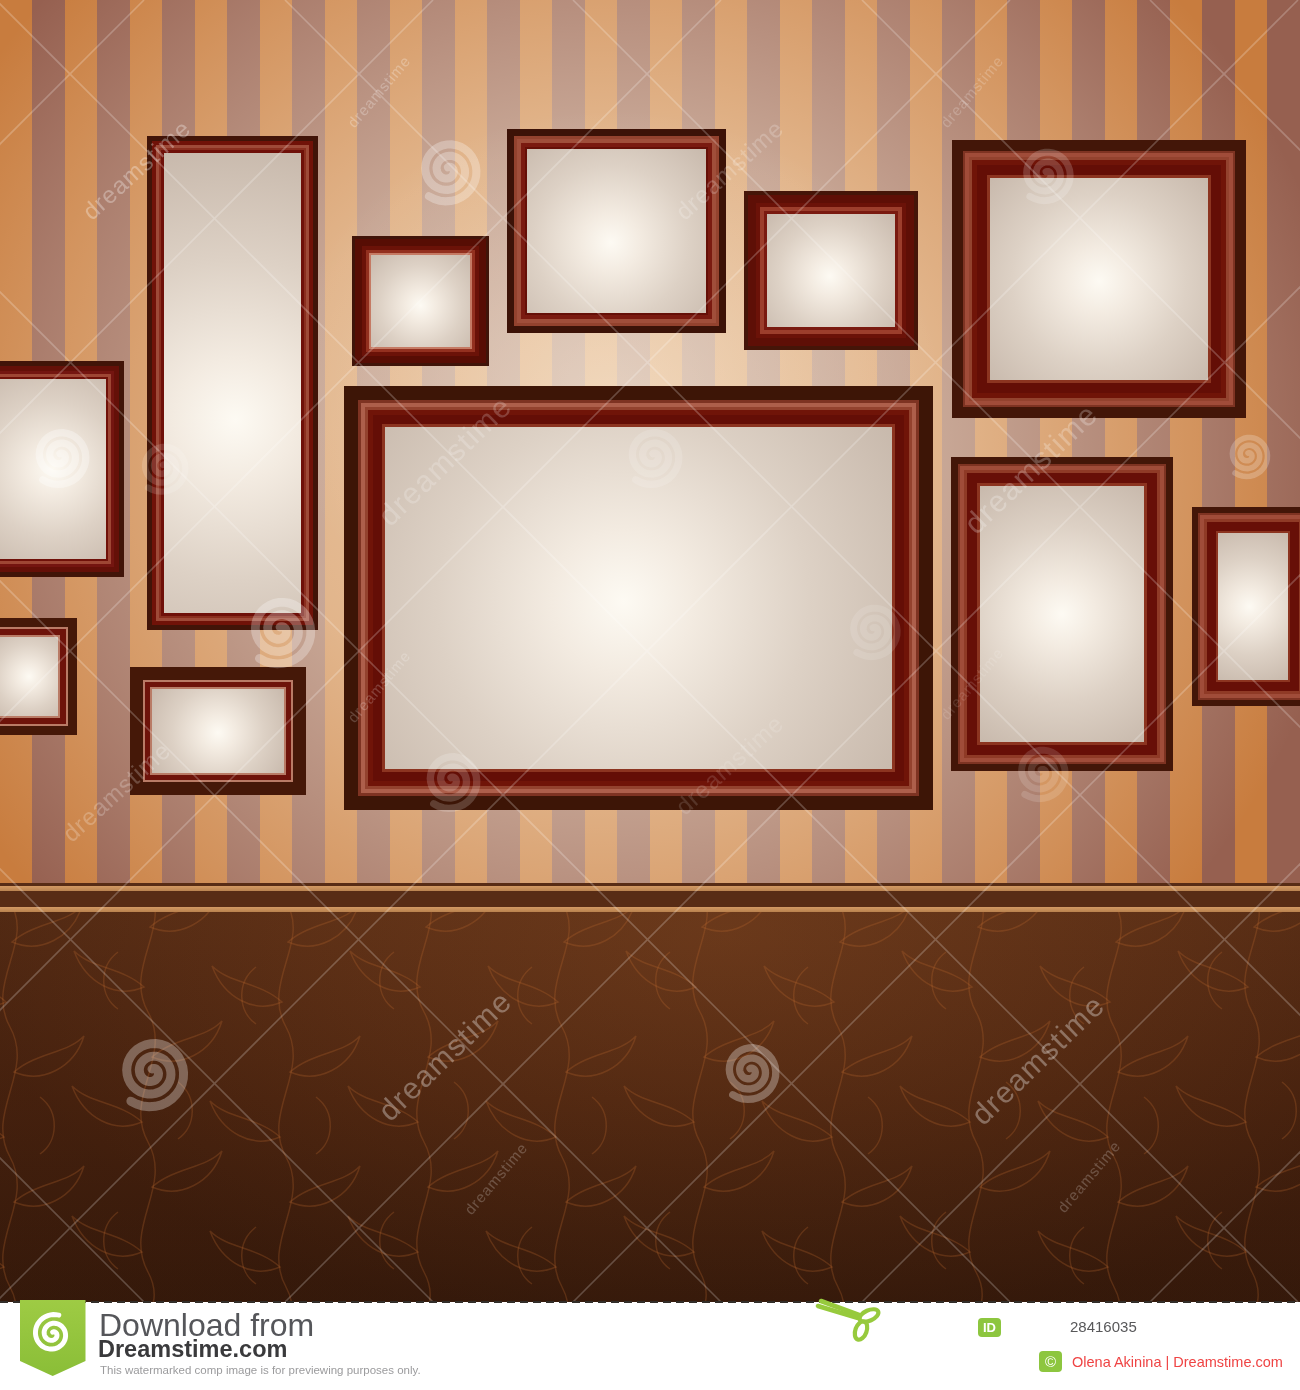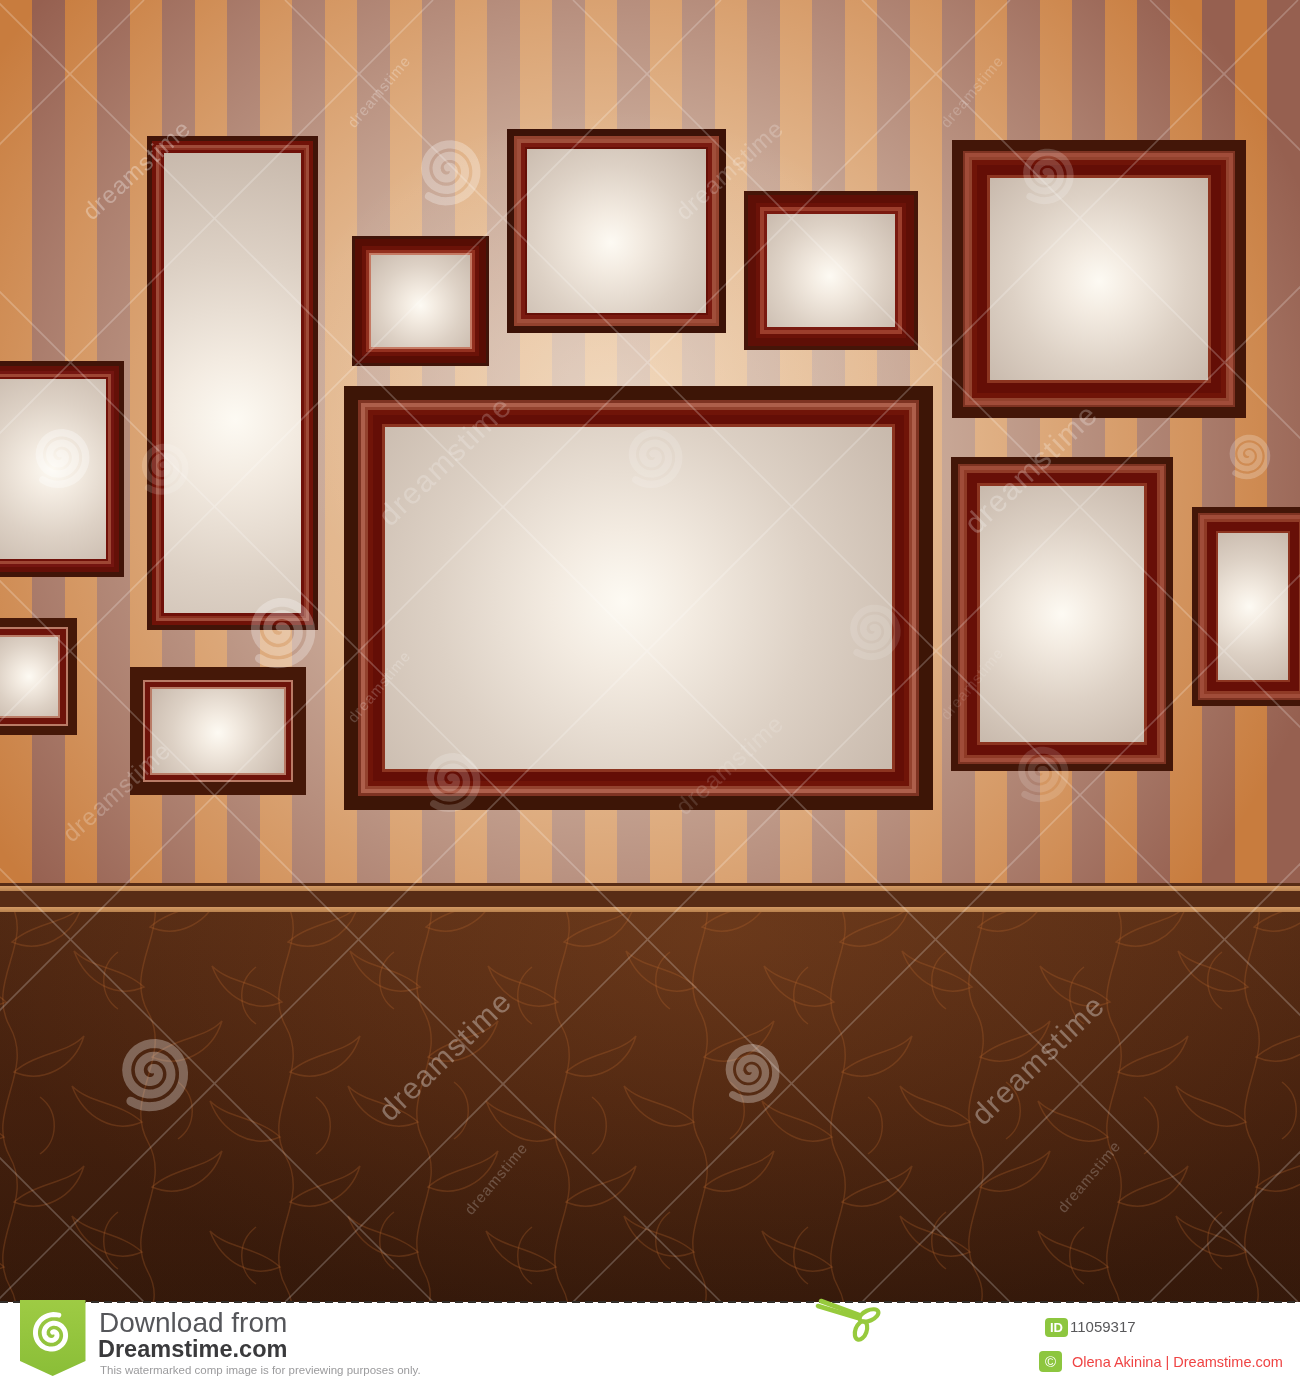--- a/index.html
+++ b/index.html
@@ -335,25 +335,25 @@
 <stop offset="0" stop-color="#9ecb44"></stop>
         <stop offset="1" stop-color="#8abe37"></stop>
       </linearGradient>
     </defs>
 <polygon points="0,0 65.5,0 65.5,61 32.7,76 0,61" fill="url(#rg)"></polygon>
 <g transform="translate(32.7,34) scale(0.62)">
       <path d="M0.0,-3.0 L0.5,-3.3 L1.0,-3.5 L1.7,-3.6 L2.3,-3.6 L3.0,-3.5 L3.7,-3.2 L4.4,-2.8 L5.1,-2.3 L5.7,-1.6 L6.2,-0.9 L6.5,0.0 L6.8,1.0 L6.9,2.1 L6.8,3.2 L6.6,4.3 L6.1,5.4 L5.5,6.4 L4.7,7.4 L3.7,8.3 L2.6,9.1 L1.3,9.7 L-0.1,10.1 L-1.6,10.3 L-3.1,10.3 L-4.7,10.0 L-6.2,9.5 L-7.7,8.8 L-9.2,7.8 L-10.4,6.6 L-11.6,5.2 L-12.5,3.5 L-13.2,1.8 L-13.6,-0.1 L-13.8,-2.1 L-13.7,-4.2 L-13.2,-6.2 L-12.5,-8.2 L-11.4,-10.1 L-10.0,-11.9 L-8.4,-13.5 L-6.5,-14.8 L-4.4,-15.9 L-2.2,-16.7 L0.2,-17.2 L2.7,-17.3 L5.3,-17.0 L7.8,-16.4 L10.2,-15.4 L12.5,-14.0 L14.6,-12.3 L16.5,-10.2 L18.1,-7.9 L19.4,-5.3 L20.2,-2.6 L20.7,0.4 L20.8,3.4 L20.4,6.4 L19.6,9.4 L18.3,12.2 L16.6,14.9 L14.5,17.4 L12.0,19.6 L9.3,21.4 L6.2,22.8 L2.9,23.8 L-0.5,24.3 L-4.0,24.3 L-7.5,23.7 L-11.0,22.7 L-14.3,21.2 L-17.4,19.2 L-20.2,16.7 L-22.6,13.8 L-24.7,10.6 L-26.2,7.0 L-27.3,3.3 L-27.8,-0.7 L-27.7,-4.7 L-27.1,-8.7 L-25.9,-12.6 L-24.1,-16.4 L-21.7,-19.8 L-18.9,-23.0 L-15.6,-25.7 L-11.9,-28.0 L-7.8,-29.7 L-3.6,-30.8 L0.9,-31.3 L5.4,-31.2 L9.9,-30.4" fill="none" stroke="#fff" stroke-width="8" stroke-linecap="round"></path>
     </g>
 </svg>
 
-<div class="abs" style="left:99px;top:1309px;font-size:28px;line-height:1;color:#55565a;white-space:nowrap">Download from</div>
+<div class="abs" style="left:99px;top:1309px;font-size:32px;line-height:1;color:#55565a;white-space:nowrap">Download from</div>
 
 <div class="abs" style="left:98px;top:1338px;font-size:23.5px;line-height:1;font-weight:bold;color:#3a3a3c;white-space:nowrap">Dreamstime.com</div>
 
 <div class="abs" style="left:100px;top:1365px;font-size:11.5px;line-height:1;color:#9b9b9d;white-space:nowrap">This watermarked comp image is for previewing purposes only.</div>
 
-<div class="abs" style="left:1045px;top:1318px;width:23px;height:19px;border-radius:4px;background:#8dc63f;color:#fff;font-size:13px;font-weight:bold;text-align:center;line-height:19px">ID</div>
-
-<div class="abs" style="left:1070px;top:1319px;font-size:15px;line-height:1;color:#58585a;white-space:nowrap">11059317</div>
+<div class="abs" style="left:978px;top:1318px;width:23px;height:19px;border-radius:4px;background:#8dc63f;color:#fff;font-size:13px;font-weight:bold;text-align:center;line-height:19px">ID</div>
+
+<div class="abs" style="left:1070px;top:1319px;font-size:15px;line-height:1;color:#58585a;white-space:nowrap">28416035</div>
 
 <div class="abs" style="left:1039px;top:1351px;width:23px;height:21px;border-radius:4px;background:#8dc63f;color:#fff;font-size:15px;text-align:center;line-height:21px">©</div>
 
 <div class="abs" style="left:1072px;top:1355px;font-size:14.5px;line-height:1;color:#ef4444;white-space:nowrap">Olena Akinina | Dreamstime.com</div>
 
 </body></html>

